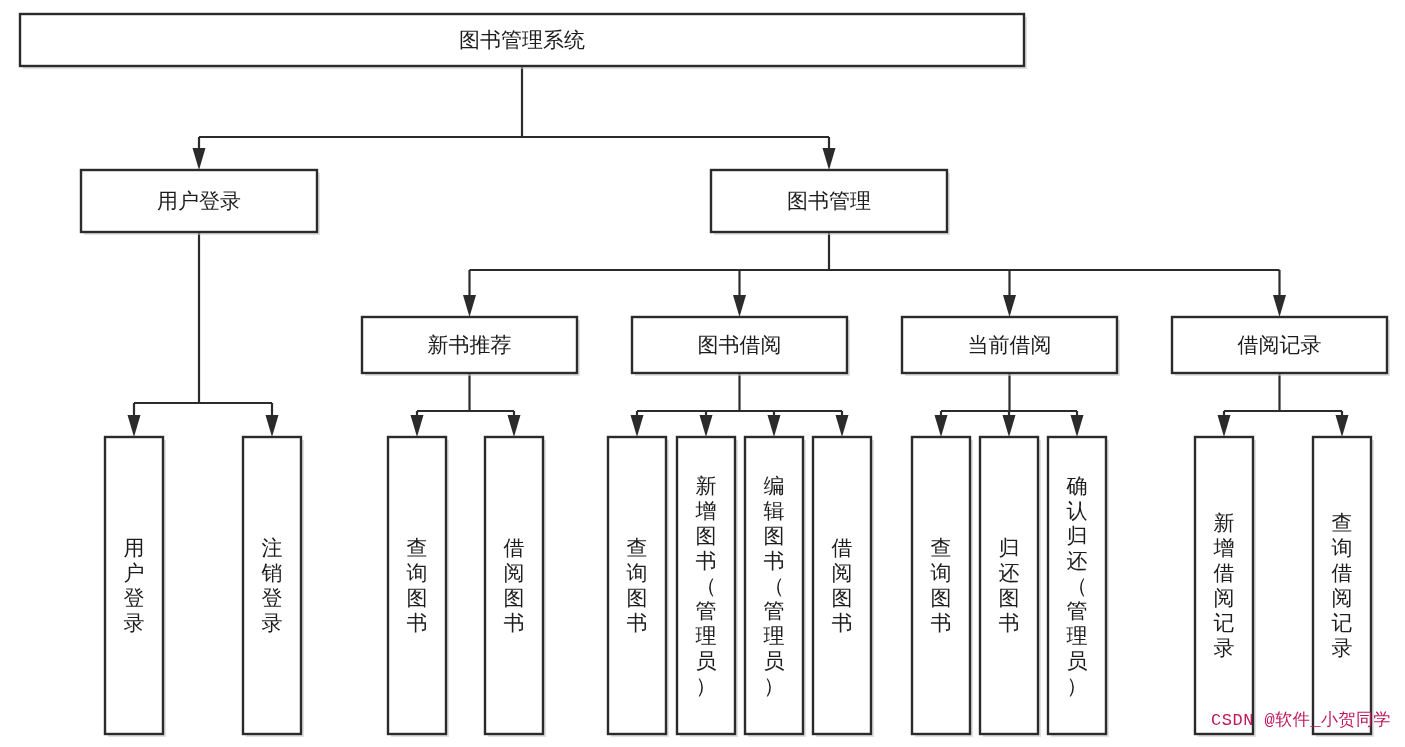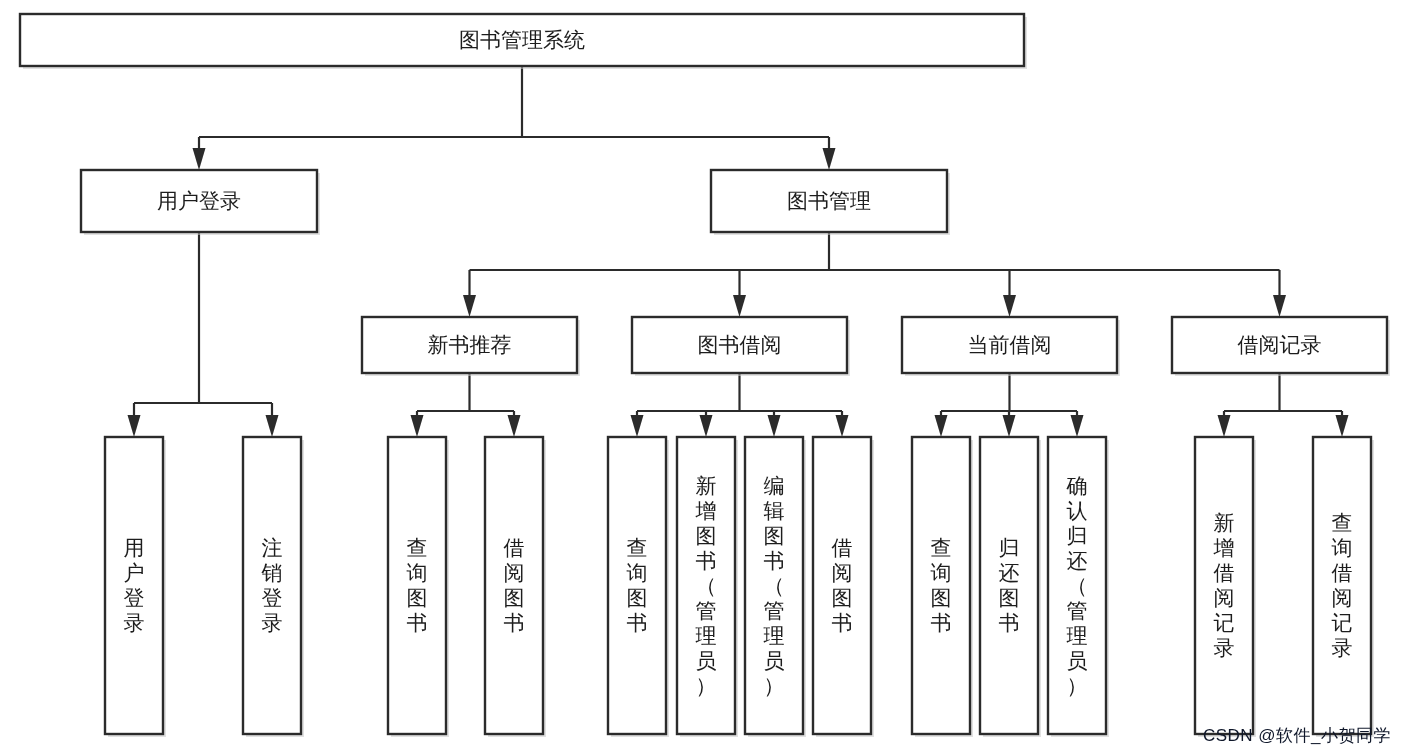--- a/index.html
+++ b/index.html
@@ -54,24 +54,24 @@
   }
   .node-label-vertical {
     fill: #1d1d1d;
     font-family: "Liberation Sans", "DejaVu Sans", sans-serif;
     font-size: 21px;
     text-anchor: middle;
   }
   .watermark {
     position: absolute;
     right: 14px;
-    bottom: 0;
-    font-family: Liberation Sans, sans-serif;
+    bottom: 16px;
+    font-family: Liberation Mono, monospace;
     font-size: 17px;
-    color: #0f172a;
+    color: #be185d;
     letter-spacing: 0.5px;
     white-space: nowrap;
     pointer-events: none;
   }
 </style>
 </head>
 <body>
 
 <div id="diagram-root">
 

